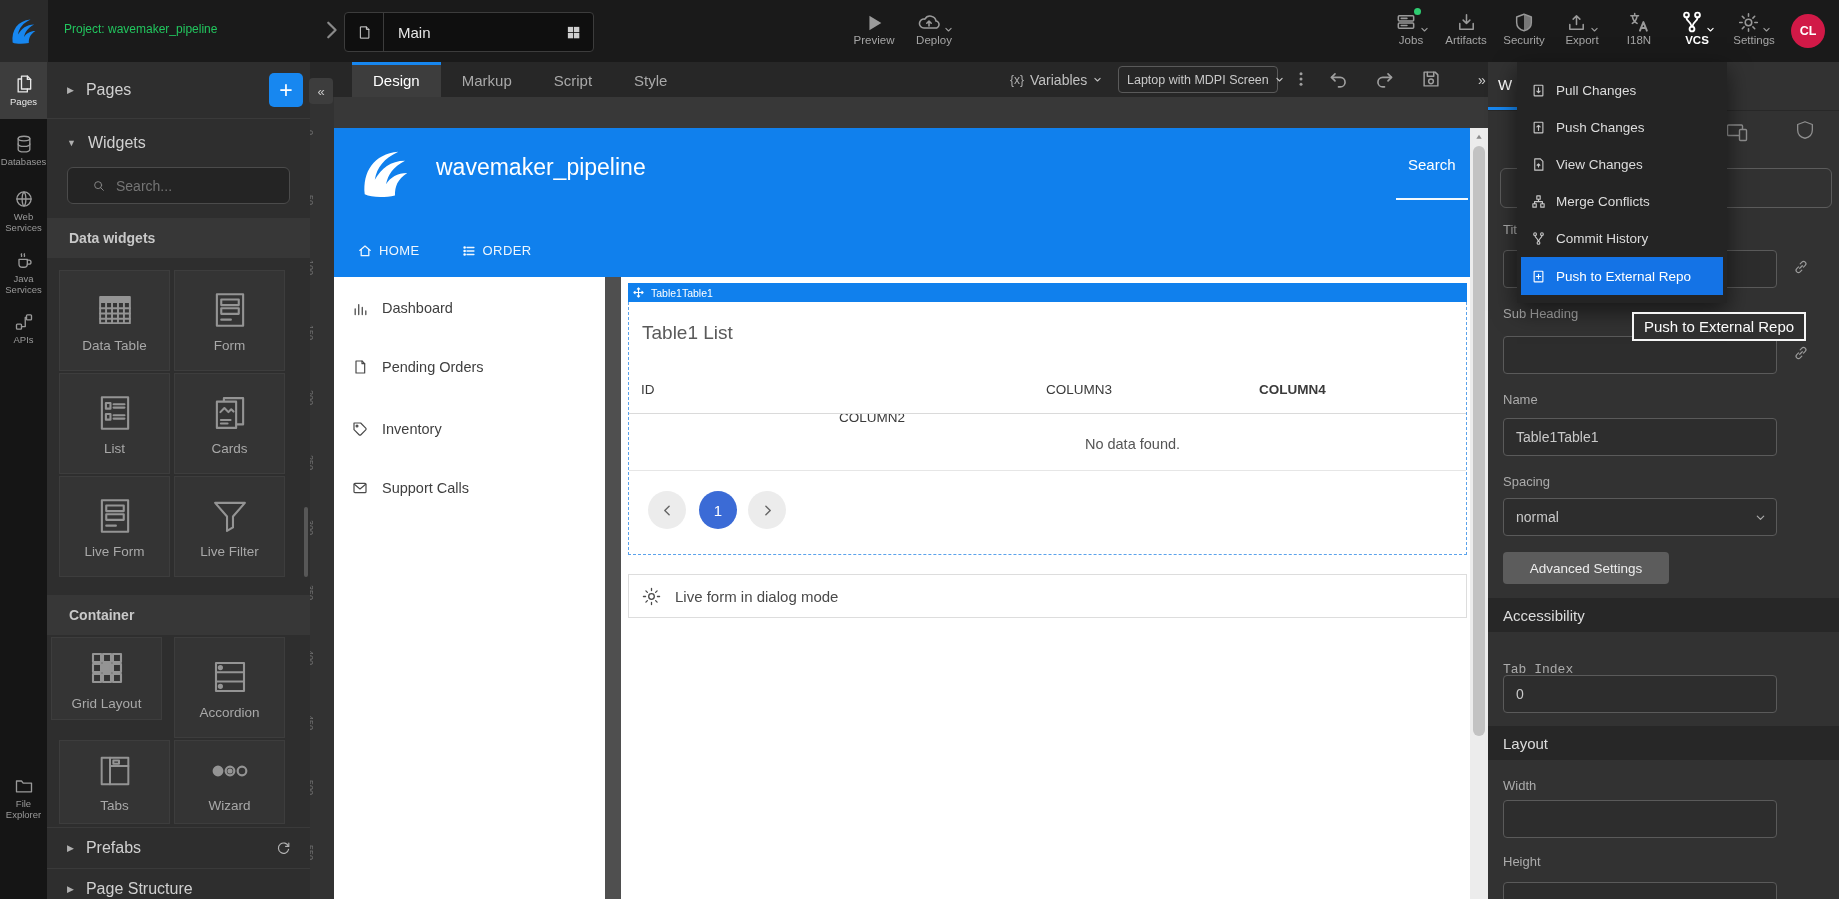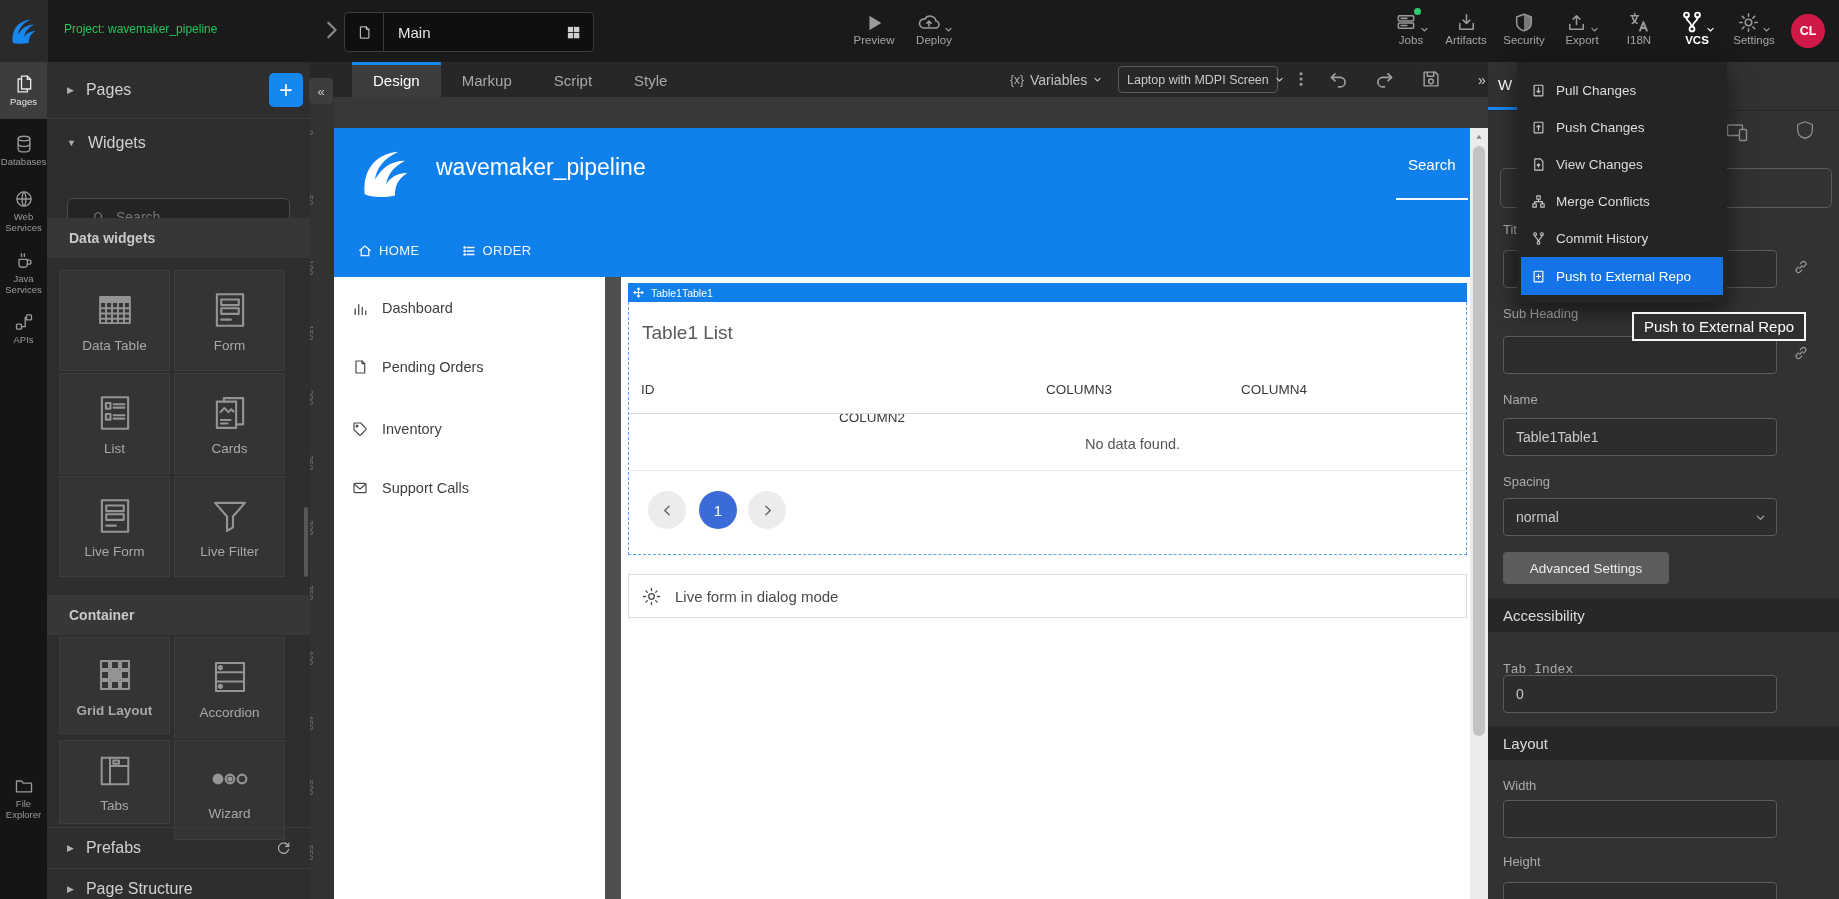--- a/index.html
+++ b/index.html
@@ -293,21 +293,21 @@
   <div id="lpanel" class="abs">
     <div class="abs prow" style="top:0;height:56px;border-bottom:1px solid #3a3a3a;">
       <span class="tri">▶</span>
       <span>Pages</span>
       <span class="abs" style="left:222px;top:11px;width:34px;height:34px;background:#1787f0;border-radius:5px;display:flex;align-items:center;justify-content:center;color:#fff;font-size:23px;line-height:1;">+</span>
     </div>
     <div class="abs prow" style="top:57px;height:48px;">
       <span class="tri">▼</span>
       <span>Widgets</span>
     </div>
-    <div class="abs" style="left:20px;top:105px;width:223px;height:37px;background:#242424;border:1px solid #4b4b4b;border-radius:6px;display:flex;align-items:center;box-sizing:border-box;padding:0 24px;gap:8px;margin-top:31px;">
+    <div class="abs" style="left:20px;top:105px;width:223px;height:37px;background:#242424;border:1px solid #4b4b4b;border-radius:6px;display:flex;align-items:center;box-sizing:border-box;padding:0 24px;gap:8px;">
       <span style="color:#8a8a8a;">
           <svg width="14" height="14" viewBox="0 0 24 24" class="ic">
             <circle cx="10.5" cy="10.5" r="6"></circle>
             <path d="M15 15l4.5 4.5"></path>
           </svg>
         </span>
       <input style="background: transparent; border: none; outline: none; color: rgb(189, 189, 189); font-size: 14px; width: 160px;" placeholder="Search...">
     </div>
     <div class="abs band" style="top:156px;">Data widgets</div>
 
@@ -370,21 +370,21 @@
       <span>
           <svg width="42" height="42" viewBox="0 0 24 24" class="ic" style="stroke-width:1.2">
             <path d="M3.5 4.5h17l-6.8 7.8v6.2l-3.4 2v-8.2z"></path>
           </svg>
         </span>
       <span class="tl">Live Filter</span>
     </div>
 
     <div class="abs band" style="top:533px;">Container</div>
 
-    <div class="abs tile" style="left:12px;top:575px;height:97px;font-weight:bold;">
+    <div class="abs tile" style="left:4px;top:575px;height:83px;">
       <span>
           <svg width="42" height="42" viewBox="0 0 24 24" class="ic" style="stroke-width:1.2">
             <rect x="4" y="4" width="4.6" height="4.6"></rect>
             <rect x="9.7" y="4" width="4.6" height="4.6"></rect>
             <rect x="15.4" y="4" width="4.6" height="4.6"></rect>
             <rect x="4" y="9.7" width="4.6" height="4.6"></rect>
             <rect x="9.7" y="9.7" width="4.6" height="4.6" fill="#949494"></rect>
             <rect x="15.4" y="9.7" width="4.6" height="4.6"></rect>
             <rect x="4" y="15.4" width="4.6" height="4.6"></rect>
             <rect x="9.7" y="15.4" width="4.6" height="4.6"></rect>
@@ -407,21 +407,21 @@
     <div class="abs tile" style="left:12px;top:678px;height:84px;">
       <span>
           <svg width="40" height="40" viewBox="0 0 24 24" class="ic" style="stroke-width:1.2">
             <rect x="4" y="4" width="16" height="16"></rect>
             <path d="M9 4v16M9 9h11"></path>
             <rect x="11" y="5.7" width="3.4" height="2"></rect>
           </svg>
         </span>
       <span class="tl">Tabs</span>
     </div>
-    <div class="abs tile" style="left:127px;top:678px;height:100px;">
+    <div class="abs tile" style="left:127px;top:678px;height:84px;">
       <span>
           <svg width="40" height="40" viewBox="0 0 24 24" class="ic" style="stroke-width:1.3">
             <circle cx="4.8" cy="12" r="2.6" fill="#949494"></circle>
             <circle cx="12" cy="12" r="2.6"></circle>
             <circle cx="12" cy="12" r=".9" fill="#949494"></circle>
             <circle cx="19.2" cy="12" r="2.6"></circle>
           </svg>
         </span>
       <span class="tl">Wizard</span>
     </div>
@@ -593,21 +593,21 @@
                 <path d="M12 2v20M2 12h20M12 2l-2.6 2.6M12 2l2.6 2.6M12 22l-2.6-2.6M12 22l2.6-2.6M2 12l2.6-2.6M2 12l2.6 2.6M22 12l-2.6-2.6M22 12l-2.6 2.6"></path>
               </svg>
             </span>
           <span style="font-size:10.5px;color:#fff;">Table1Table1</span>
         </div>
         <div id="widget-body" class="abs" style="left:0;top:19px;width:839px;height:253px;">
           <div class="abs" style="left:13px;top:20px;font-size:19px;color:#5a5a5a;">Table1 List</div>
           <span class="colh" style="left:12px;">ID</span>
           <span class="colh" style="left:210px;margin-top:28px;">COLUMN2</span>
           <span class="colh" style="left:417px;">COLUMN3</span>
-          <span class="colh" style="left:612px;">COLUMN4</span>
+          <span class="colh" style="left:630px;font-weight:bold;">COLUMN4</span>
           <div class="abs" style="left:0;top:111px;width:837px;height:1px;background:#dadada;"></div>
           <div class="abs" style="left:170px;right:0;top:134px;text-align:center;font-size:14.5px;color:#555;">No data found.</div>
           <div class="abs" style="left:0;top:168px;width:837px;height:1px;background:#e6e6e6;"></div>
           <div class="pgc" style="left:19px;">
               <svg width="13" height="13" viewBox="0 0 24 24" class="ic" style="stroke-width:2.6">
                 <path d="M15 4l-8 8 8 8"></path>
               </svg>
             </div>
           <div class="pgc" style="left:70px;background:#3b6bd6;color:#fff;">1</div>
           <div class="pgc" style="left:119px;">

